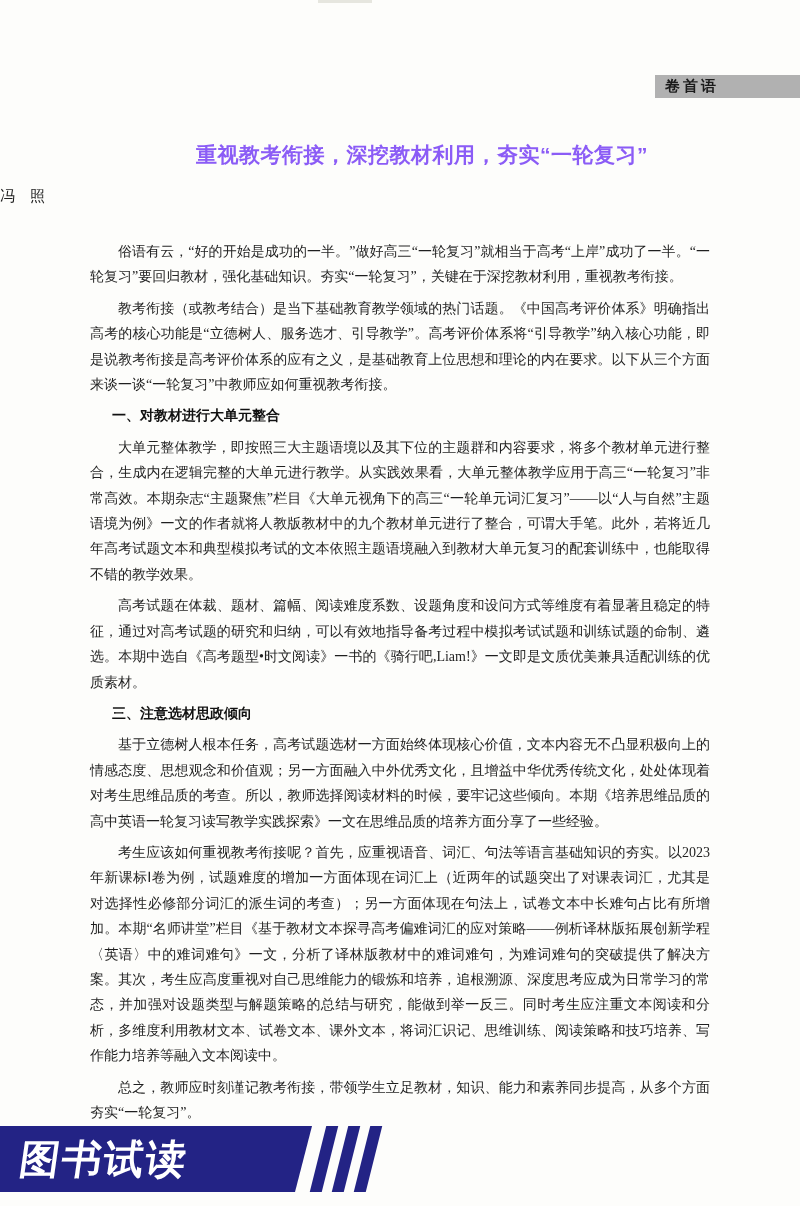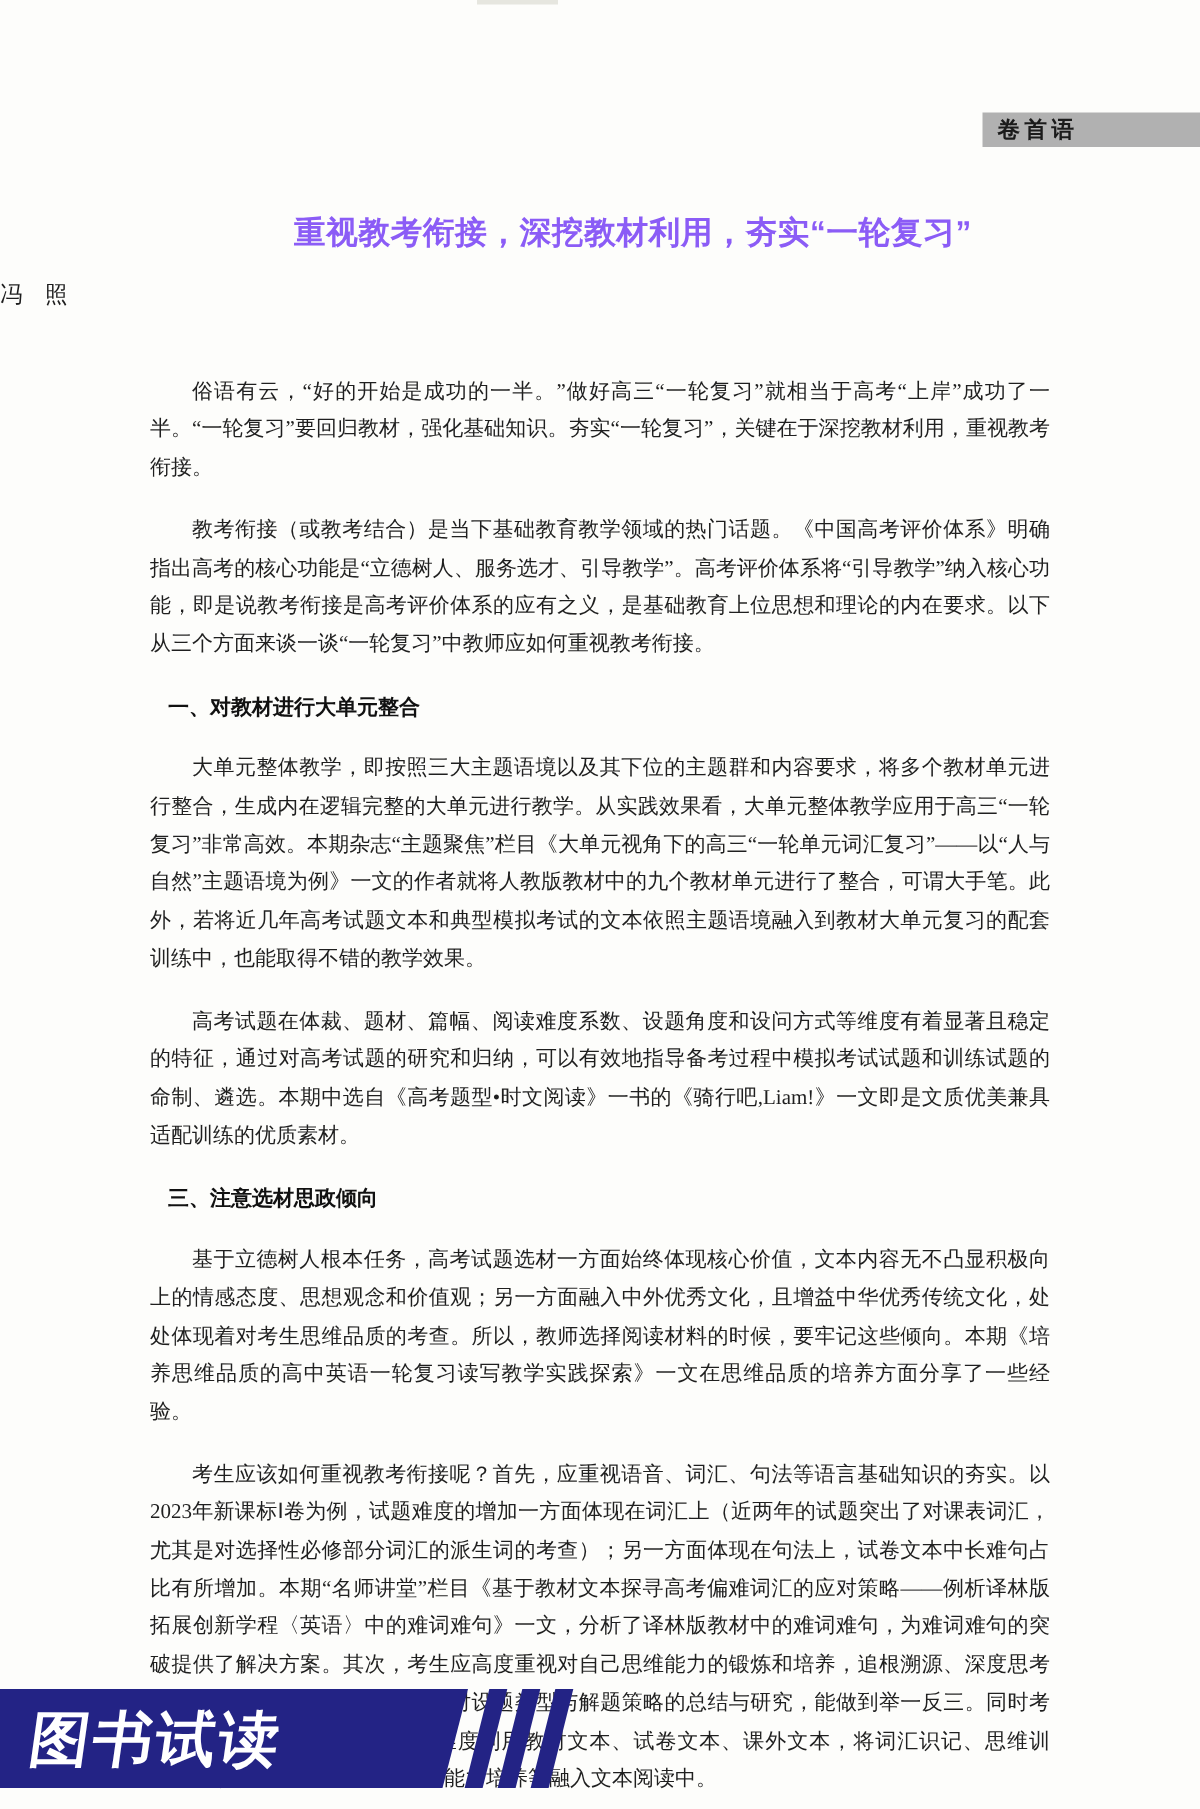--- a/index.html
+++ b/index.html
@@ -49,21 +49,21 @@
     font-family: "DejaVu Serif", serif;
     font-size: 12px; color: #2a2a2a;
   }
   .article-body {
     position: absolute; top: 233px; left: 84px; width: 632px;
     font-size: 14px; line-height: 25.4px;
     text-align: justify;
     color: #1f1f1f;
   }
   .body-paragraph {
-    margin: 16px;
+    margin: 6px;
     text-indent: 2em;
   }
   .section-heading {
     margin: 2px 0 3px 0;
     text-indent: 2em;
     font-family: "Liberation Sans", sans-serif;
     font-weight: bold; font-size: 14px; color: #111;
   }
   .footer-banner {
     position: absolute; left: 0; top: 1126px;

